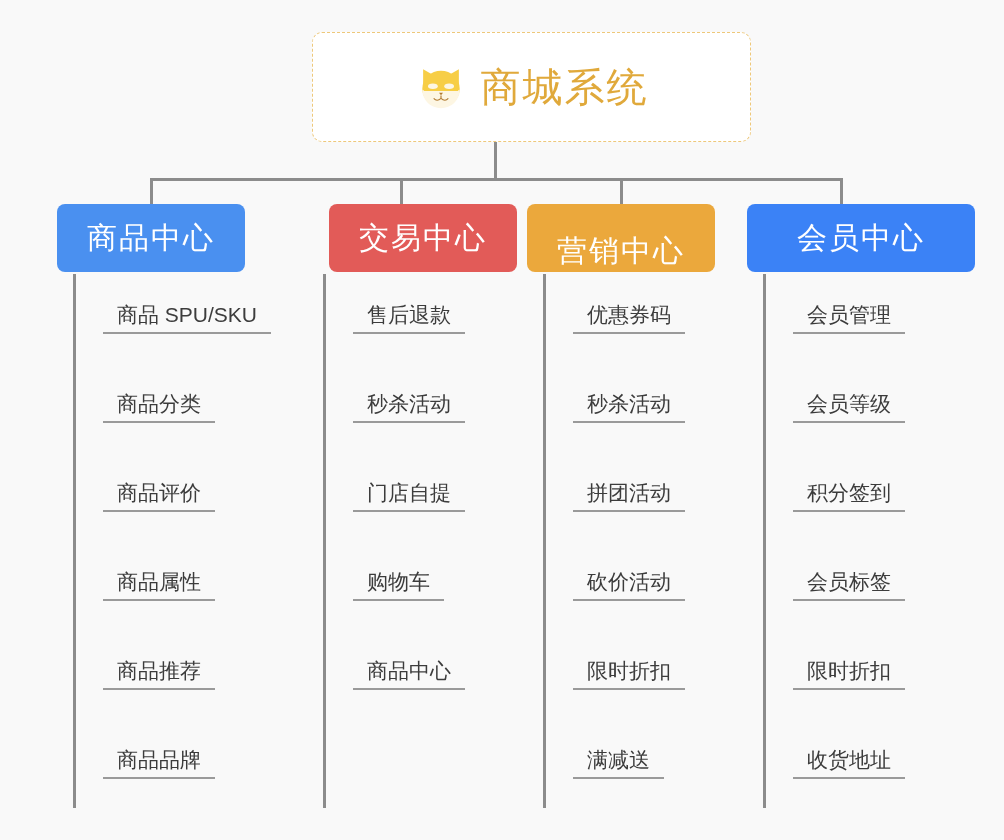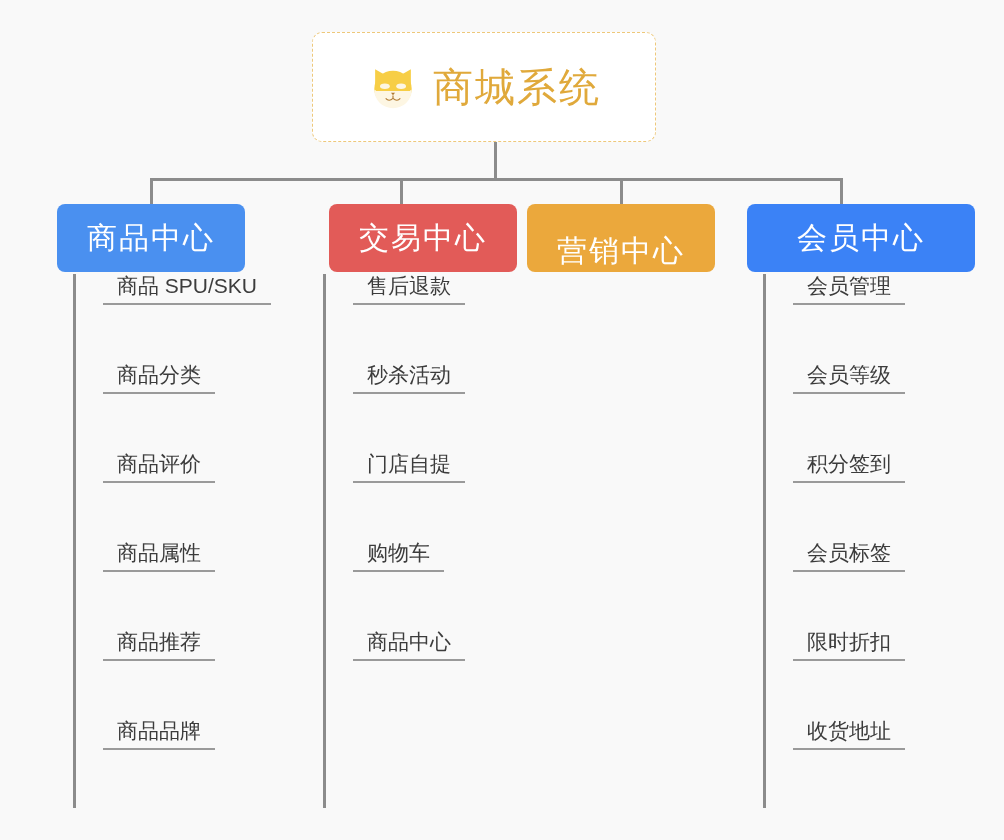--- a/index.html
+++ b/index.html
@@ -18,21 +18,21 @@
     position: relative;
     width: 1004px;
     height: 840px;
   }
 
   
   .root-node {
     position: absolute;
     left: 312px;
     top: 32px;
-    width: 344px;
+    width: 439px;
     height: 110px;
     box-sizing: border-box;
     background: #ffffff;
     border: 1px dashed #eec87a;
     border-radius: 10px;
     display: flex;
     align-items: center;
     justify-content: center;
     gap: 14px;
   }
@@ -82,21 +82,21 @@
     left: 0;
     top: 0;
     width: 3px;
     background: #8c8c8c;
   }
   .leaf-item {
     position: relative;
     height: 89px;
     box-sizing: border-box;
     display: flex;
-    align-items: flex-start;
+    align-items: center;
   }
   .leaf-label {
     display: inline-block;
     margin-left: 30px;
     padding: 0 14px 6px 14px;
     font-size: 21px;
     color: #3c3c3c;
     line-height: 1.1;
     white-space: nowrap;
     border-bottom: 2px solid #9a9a9a;
@@ -187,20 +187,41 @@
         <span class="leaf-label">门店自提</span>
       </div>
     <div class="leaf-item">
         <span class="leaf-label">购物车</span>
       </div>
     <div class="leaf-item">
         <span class="leaf-label">商品中心</span>
       </div>
   </div>
 
+  <div class="leaf-col" style="left:543px;">
+    <div class="leaf-spine" style="height:534px;"></div>
+    <div class="leaf-item">
+        <span class="leaf-label">优惠券码</span>
+      </div>
+    <div class="leaf-item">
+        <span class="leaf-label">秒杀活动</span>
+      </div>
+    <div class="leaf-item">
+        <span class="leaf-label">拼团活动</span>
+      </div>
+    <div class="leaf-item">
+        <span class="leaf-label">砍价活动</span>
+      </div>
+    <div class="leaf-item">
+        <span class="leaf-label">限时折扣</span>
+      </div>
+    <div class="leaf-item">
+        <span class="leaf-label">满减送</span>
+      </div>
+  </div>
 
   <div class="leaf-col" style="left:763px;">
     <div class="leaf-spine" style="height:534px;"></div>
     <div class="leaf-item">
         <span class="leaf-label">会员管理</span>
       </div>
     <div class="leaf-item">
         <span class="leaf-label">会员等级</span>
       </div>
     <div class="leaf-item">

